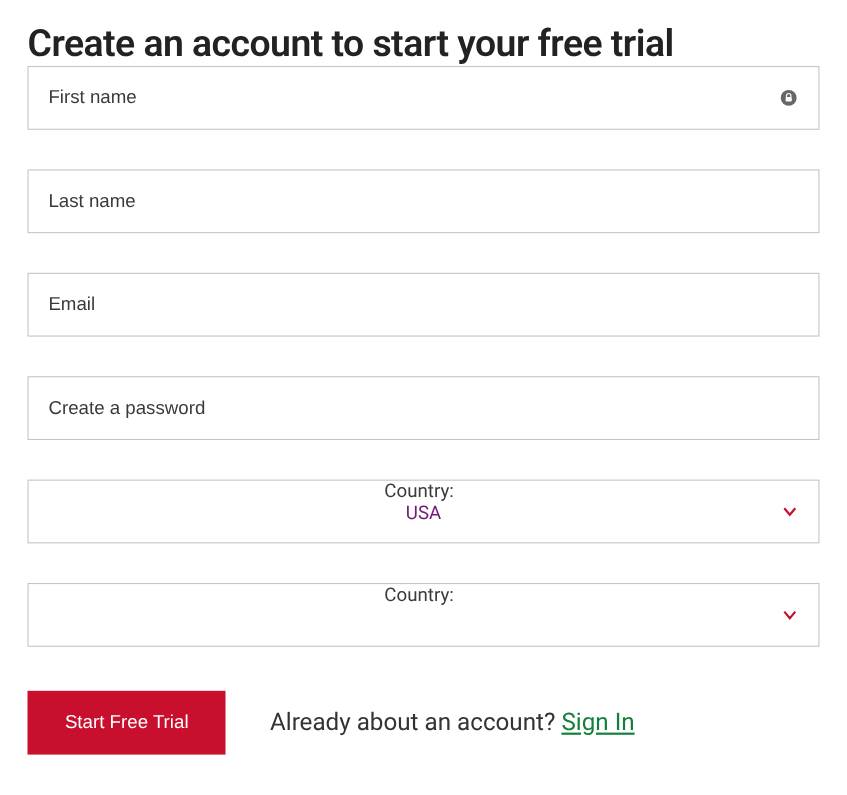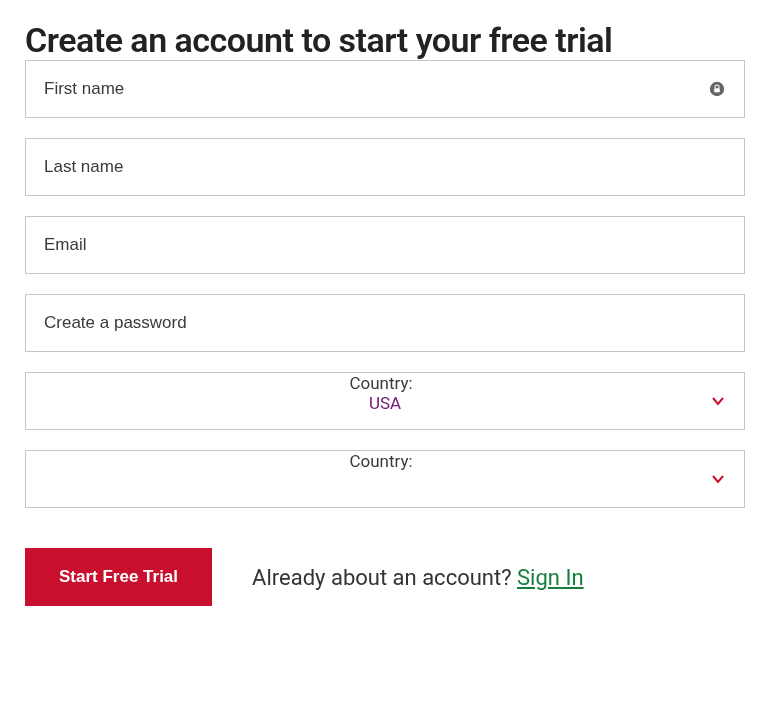--- a/index.html
+++ b/index.html
@@ -8,21 +8,21 @@
       background: #fff;
       width: 770px;
       padding: 20px 25px;
     }
     .page-title {
       font-size: 34px;
       font-weight: 600;
       color: #222;
       letter-spacing: -0.5px;
     }
-    .form-group { margin-bottom: 20px; }
+    .form-group { margin-bottom: 36px; }
     .form-field {
       width: 100%;
       border: 1px solid #c5c5c5;
       background: #fff;
       height: 58px;
       display: flex;
       align-items: center;
       padding: 0 18px;
       position: relative;
     }
@@ -76,21 +76,21 @@
       display: flex;
       align-items: center;
       margin-top: 40px;
       gap: 40px;
     }
     .primary-btn {
       background: #c8102e;
       color: #fff;
       border: none;
       font-size: 17px;
-      font-weight: 700;
+      font-weight: 400;
       padding: 0 34px;
       height: 58px;
       cursor: pointer;
     }
     .account-prompt {
       font-size: 22px;
       color: #333;
     }
     .signin-link {
       color: #15803d;

